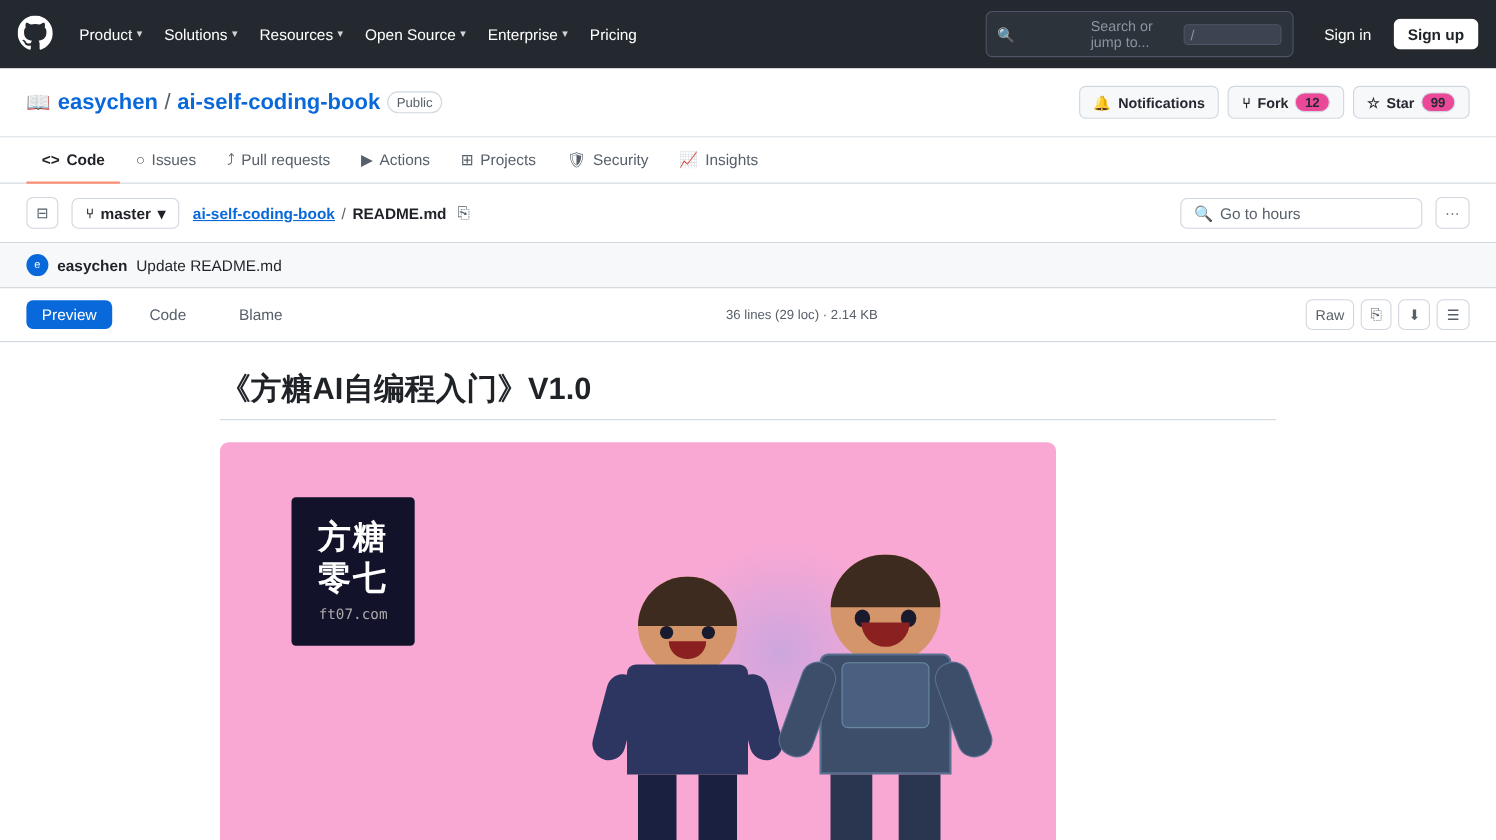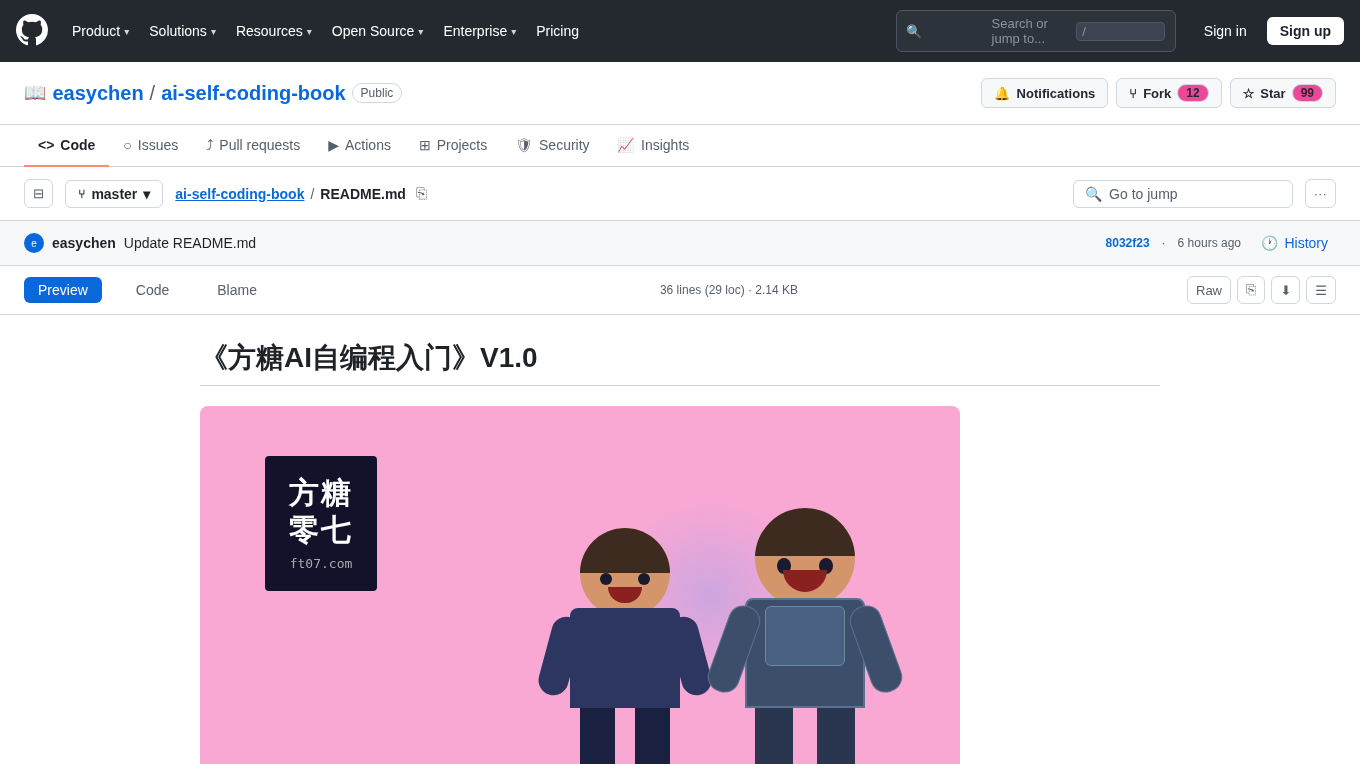--- a/index.html
+++ b/index.html
@@ -294,42 +294,33 @@
     <span>▾</span>
   </div>
   <div class="breadcrumb-path">
     <a class="breadcrumb-link" href="#">ai-self-coding-book</a>
     <span class="breadcrumb-sep">/</span>
     <span class="breadcrumb-file">README.md</span>
     <button class="copy-path-btn">⎘</button>
   </div>
   <div class="goto-file-search">
     <span>🔍</span>
-    <span>Go to jump</span>
+    <span>Go to hours</span>
   </div>
   <button class="more-options-btn">
     <span>···</span>
   </button>
 </div>
 
 <div class="commit-bar">
   <div class="commit-info">
     <div class="avatar">e</div>
     <span class="commit-author">easychen</span>
     <span class="commit-message">Update README.md</span>
   </div>
-  <div class="commit-meta">
-    <span class="commit-hash">8032f23</span>
-    <span>·</span>
-    <span class="commit-time">6 hours ago</span>
-    <button class="history-btn">
-      <span>🕐</span>
-      <span>History</span>
-    </button>
-  </div>
 </div>
 
 <div class="code-view-tabs">
   <div class="code-tabs">
     <button class="code-tab active">Preview</button>
     <button class="code-tab">Code</button>
     <button class="code-tab">Blame</button>
   </div>
   <span class="file-info">36 lines (29 loc) · 2.14 KB</span>
   <div class="code-actions">

